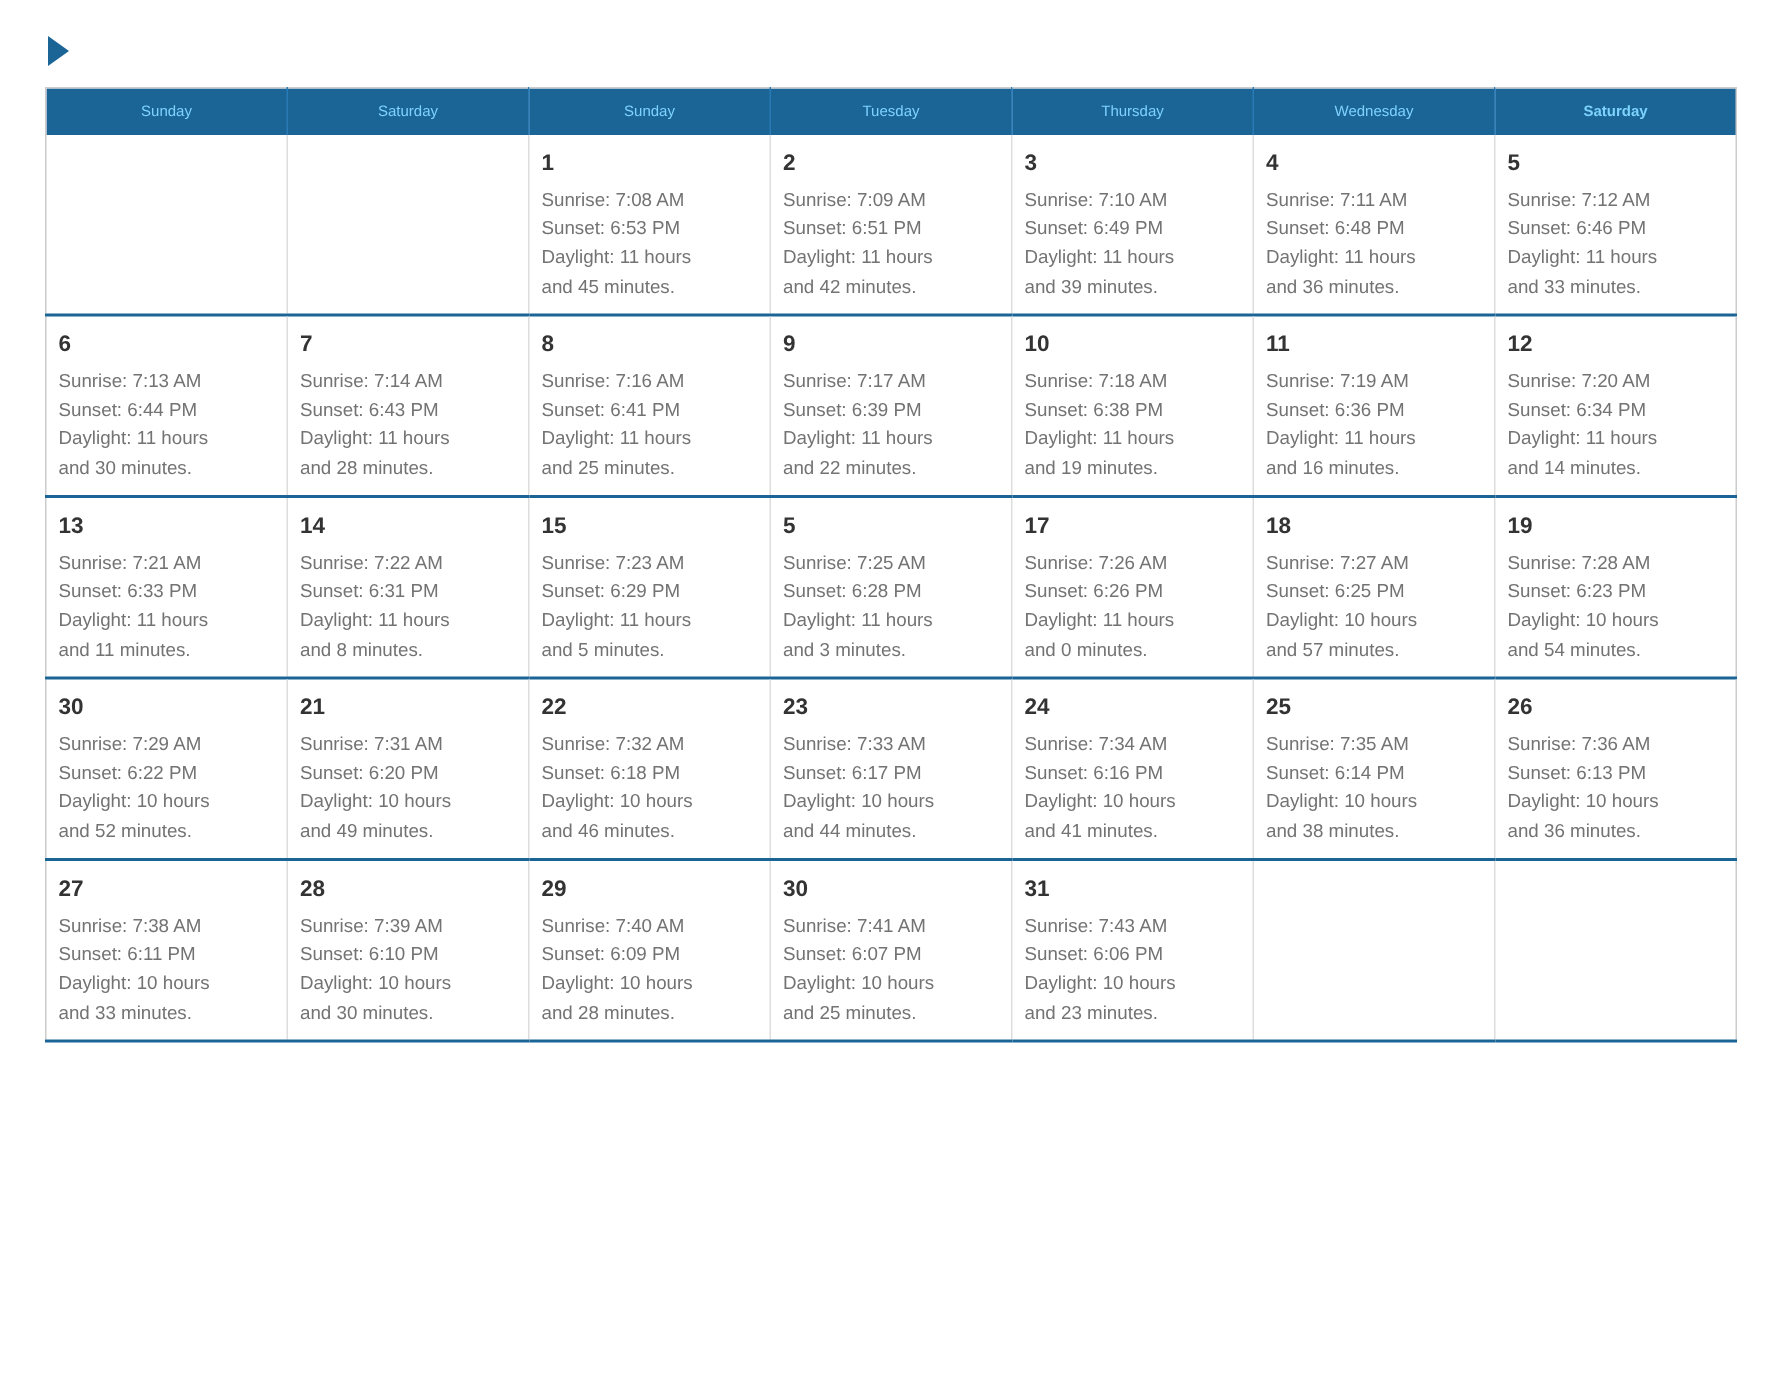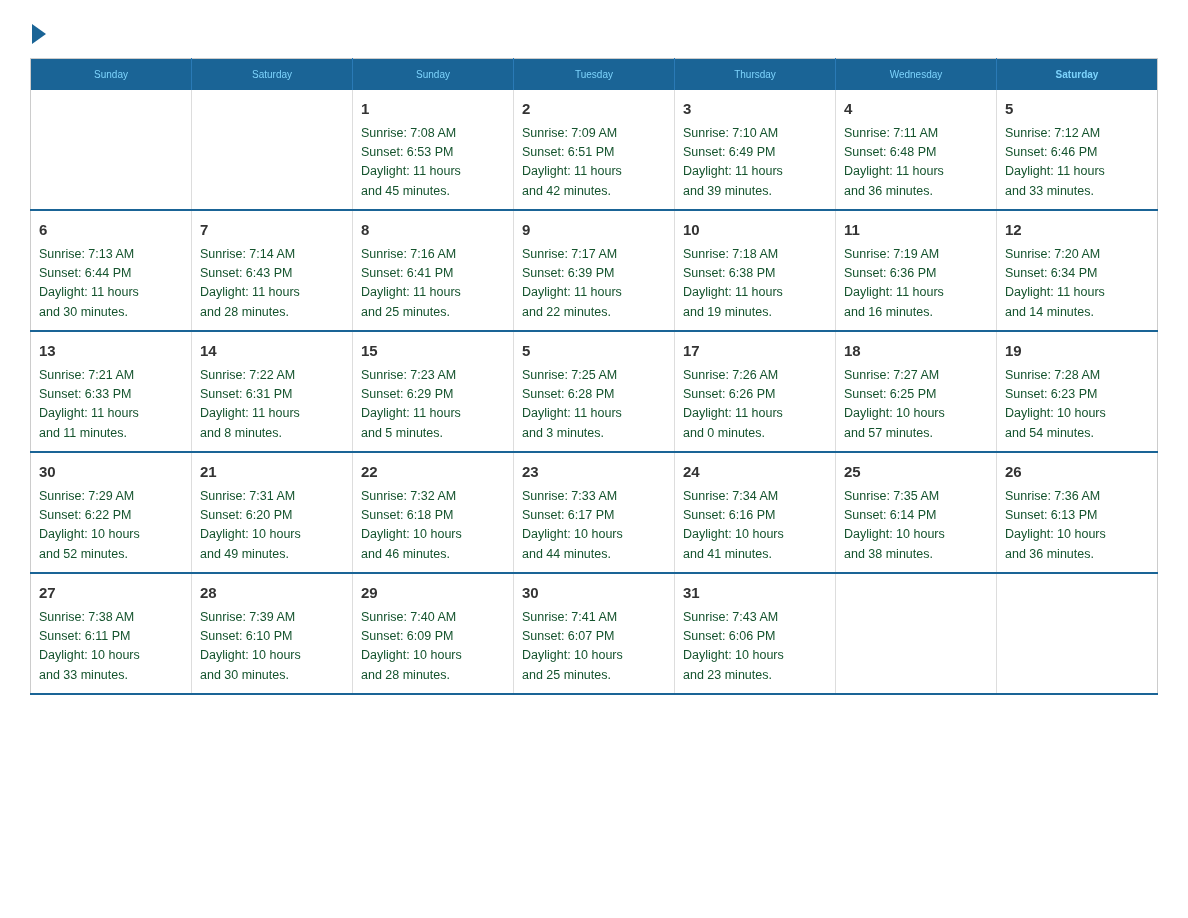--- a/index.html
+++ b/index.html
@@ -94,21 +94,21 @@
     }
     .day-number {
       font-size: 15px;
       font-weight: bold;
       color: #333;
       display: block;
       margin-bottom: 3px;
     }
     .day-info {
       font-size: 12.5px;
-      color: #14532d;
+      color: #737373;
       line-height: 1.55;
     }
     .empty-cell {
       background: #fff;
     }
   </style>
 </head>
 <body>
 
 <div class="header">

